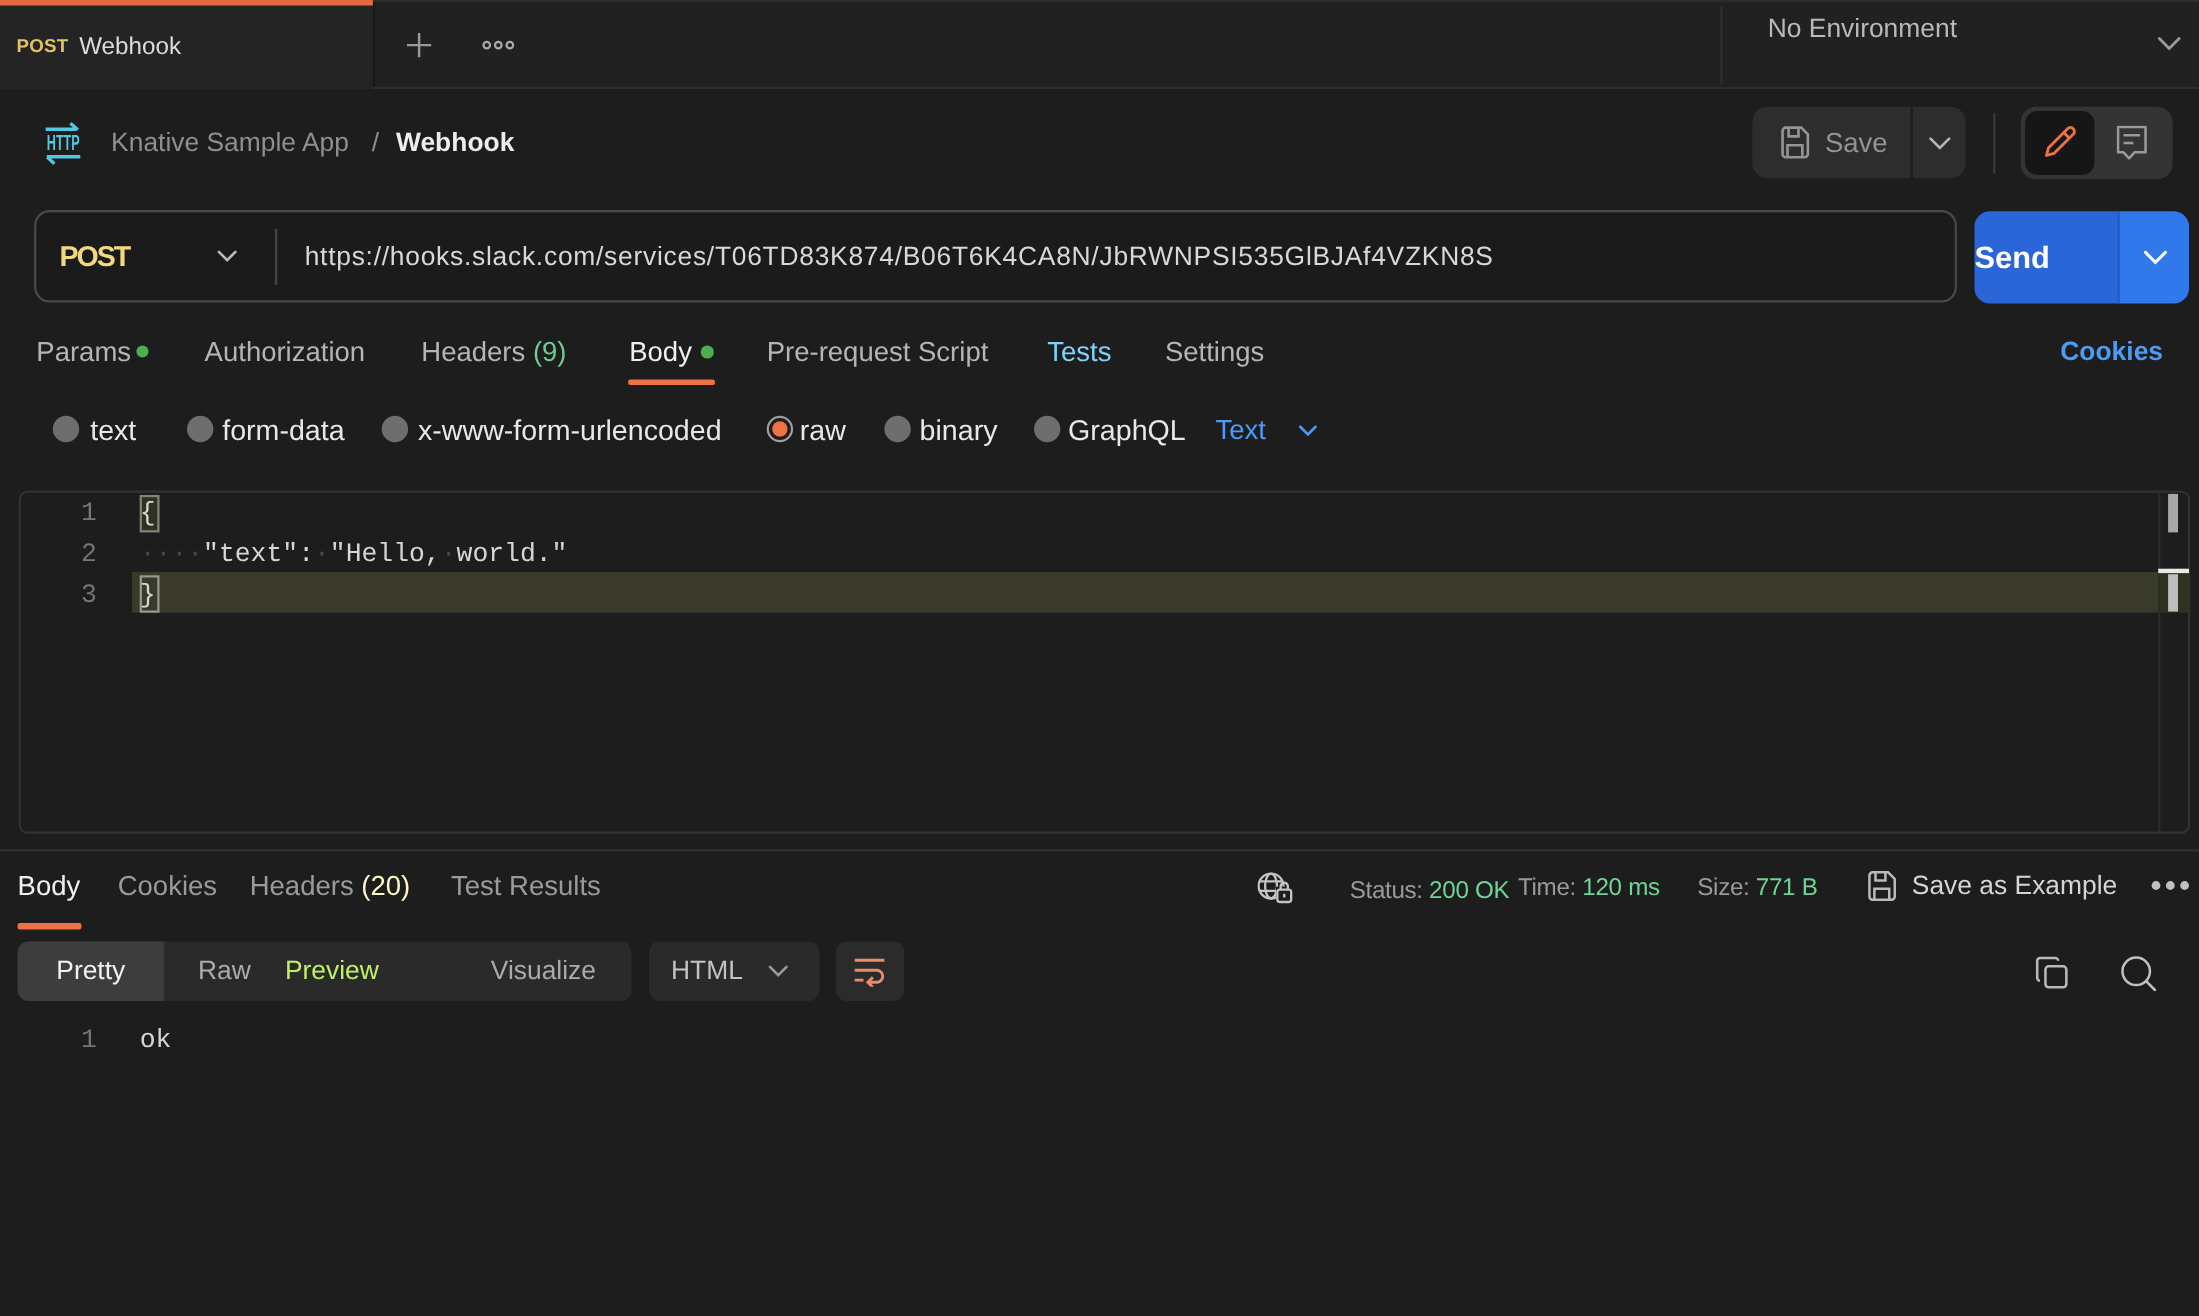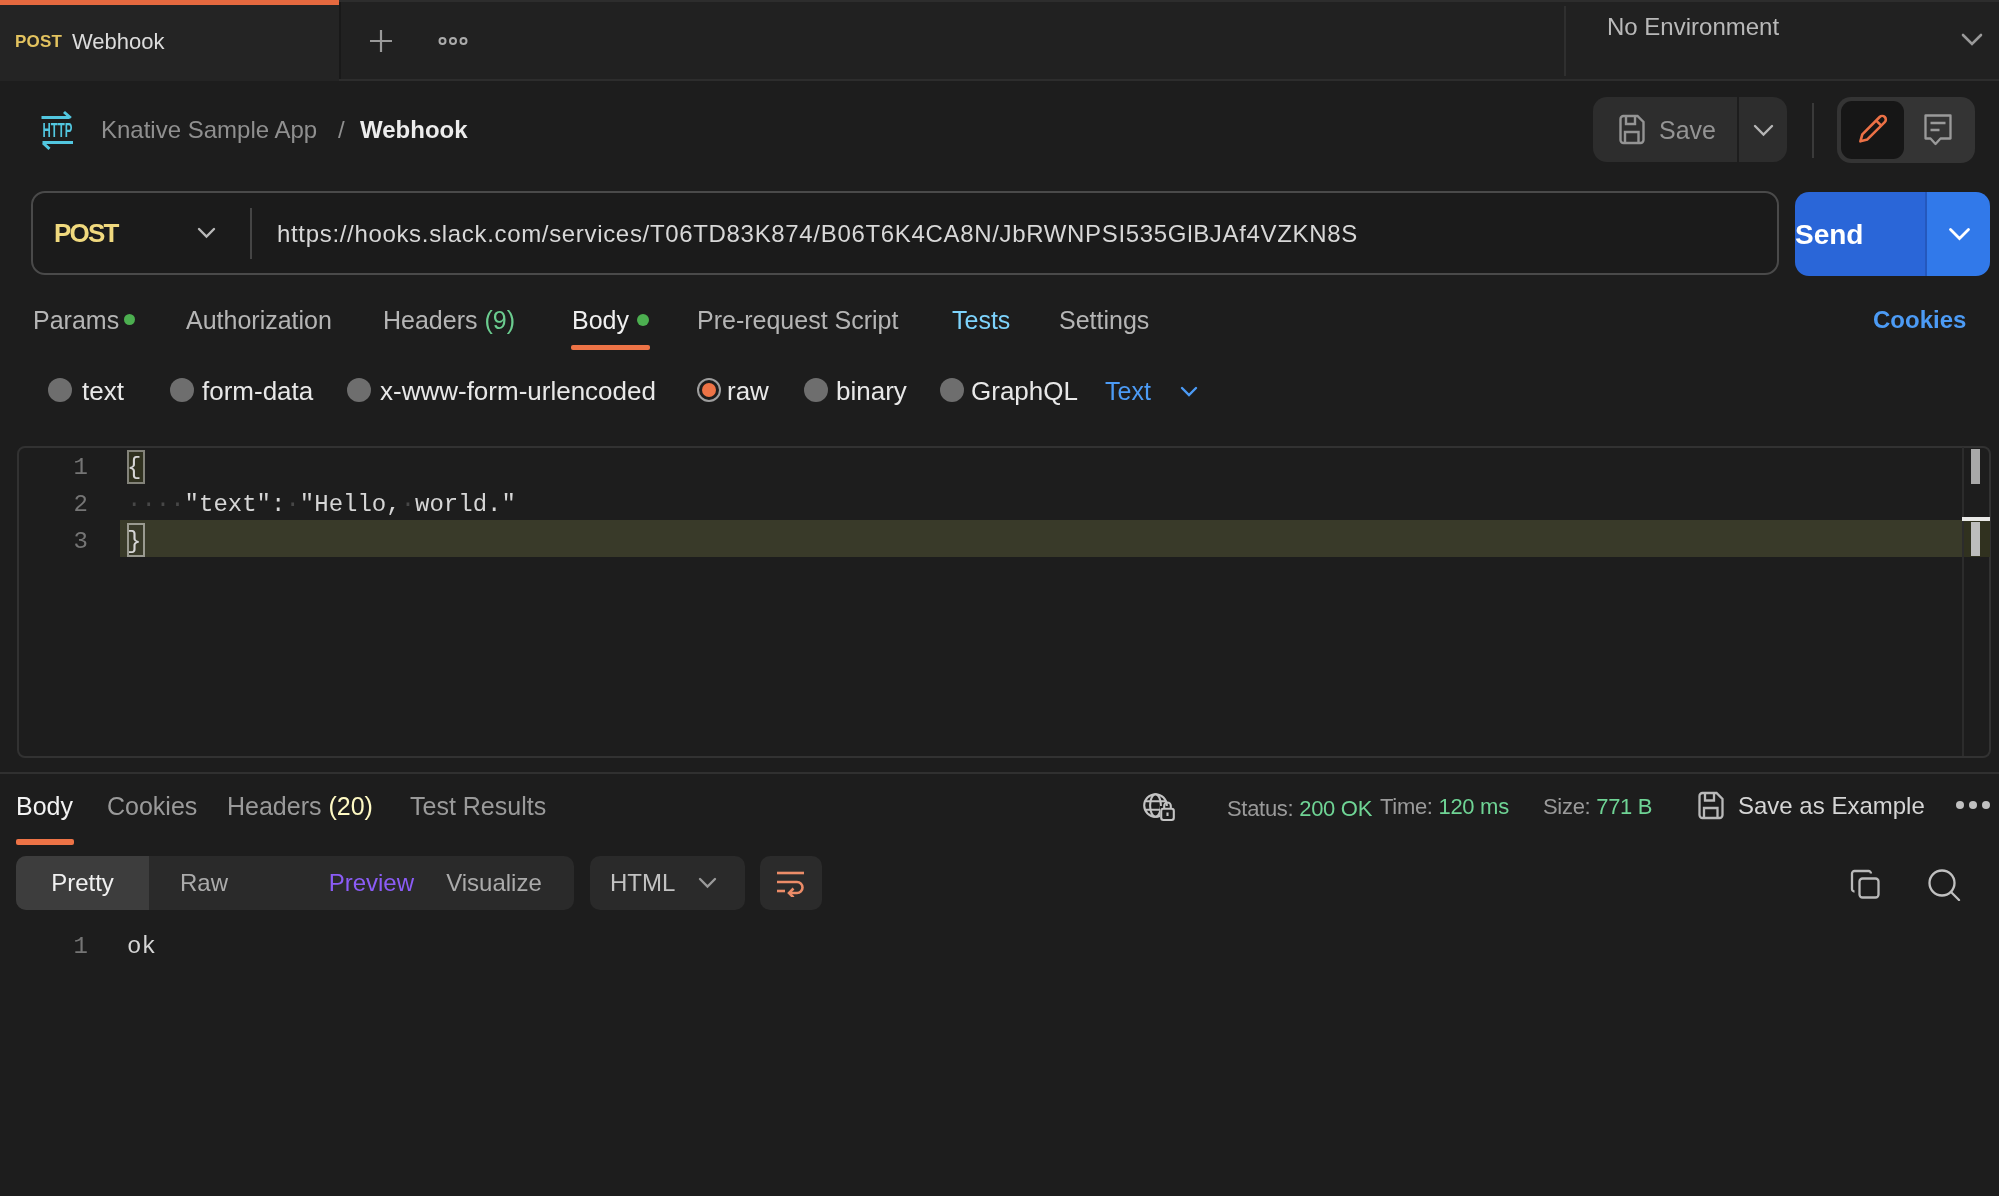--- a/index.html
+++ b/index.html
@@ -165,21 +165,21 @@
 <div class="abs" style="left:1956px;top:801px;width:38px;height:9px;">
   <div class="abs" style="left:0;top:0;width:8px;height:8px;border-radius:50%;background:#c0c0c0;"></div>
   <div class="abs" style="left:13px;top:0;width:8px;height:8px;border-radius:50%;background:#c0c0c0;"></div>
   <div class="abs" style="left:26px;top:0;width:8px;height:8px;border-radius:50%;background:#c0c0c0;"></div>
 </div>
 
 <div class="abs" style="left:16px;top:856px;width:558px;height:54px;background:#2a2a2a;border-radius:10px;"></div>
 <div class="abs" style="left:16px;top:856px;width:133px;height:54px;background:#3d3d3d;border-radius:10px 0 0 10px;"></div>
 <div class="abs" style="left:16px;top:869px;width:133px;text-align:center;font-size:24px;color:#f1f1f1;line-height:28px;">Pretty</div>
 <div class="abs" style="left:149px;top:869px;width:110px;text-align:center;font-size:24px;color:#ababab;line-height:28px;">Raw</div>
-<div class="abs" style="left:259px;top:869px;width:155px;text-align:right;font-size:24px;color:#8b5cf6;line-height:28px;">Preview</div>
+<div class="abs" style="left:259px;top:869px;width:155px;text-align:left;font-size:24px;color:#bef264;line-height:28px;">Preview</div>
 <div class="abs" style="left:414px;top:869px;width:160px;text-align:center;font-size:24px;color:#ababab;line-height:28px;">Visualize</div>
 <div class="abs" style="left:590px;top:856px;width:155px;height:54px;background:#2a2a2a;border-radius:10px;"></div>
 <div class="abs" style="left:610px;top:869px;font-size:24px;color:#c2c2c2;line-height:28px;letter-spacing:0px;">HTML</div>
 <svg class="abs" style="left:698px;top:877px;" width="19" height="13" viewBox="0 0 19 13">
     <path d="M2 2 L9.5 9.5 L17 2" stroke="#9a9a9a" stroke-width="2.4" fill="none" stroke-linecap="round"></path>
   </svg>
 <div class="abs" style="left:760px;top:856px;width:62px;height:54px;background:#2b2b2b;border-radius:10px;"></div>
 <svg class="abs" style="left:776px;top:871px;" width="30" height="26" viewBox="0 0 30 26">
   <path d="M1 2 H28" stroke="#ec8c68" stroke-width="2.6" fill="none"></path>
   <path d="M1 11 H21 a5.5 5.5 0 0 1 0 11 H13" stroke="#ec8c68" stroke-width="2.6" fill="none"></path>

